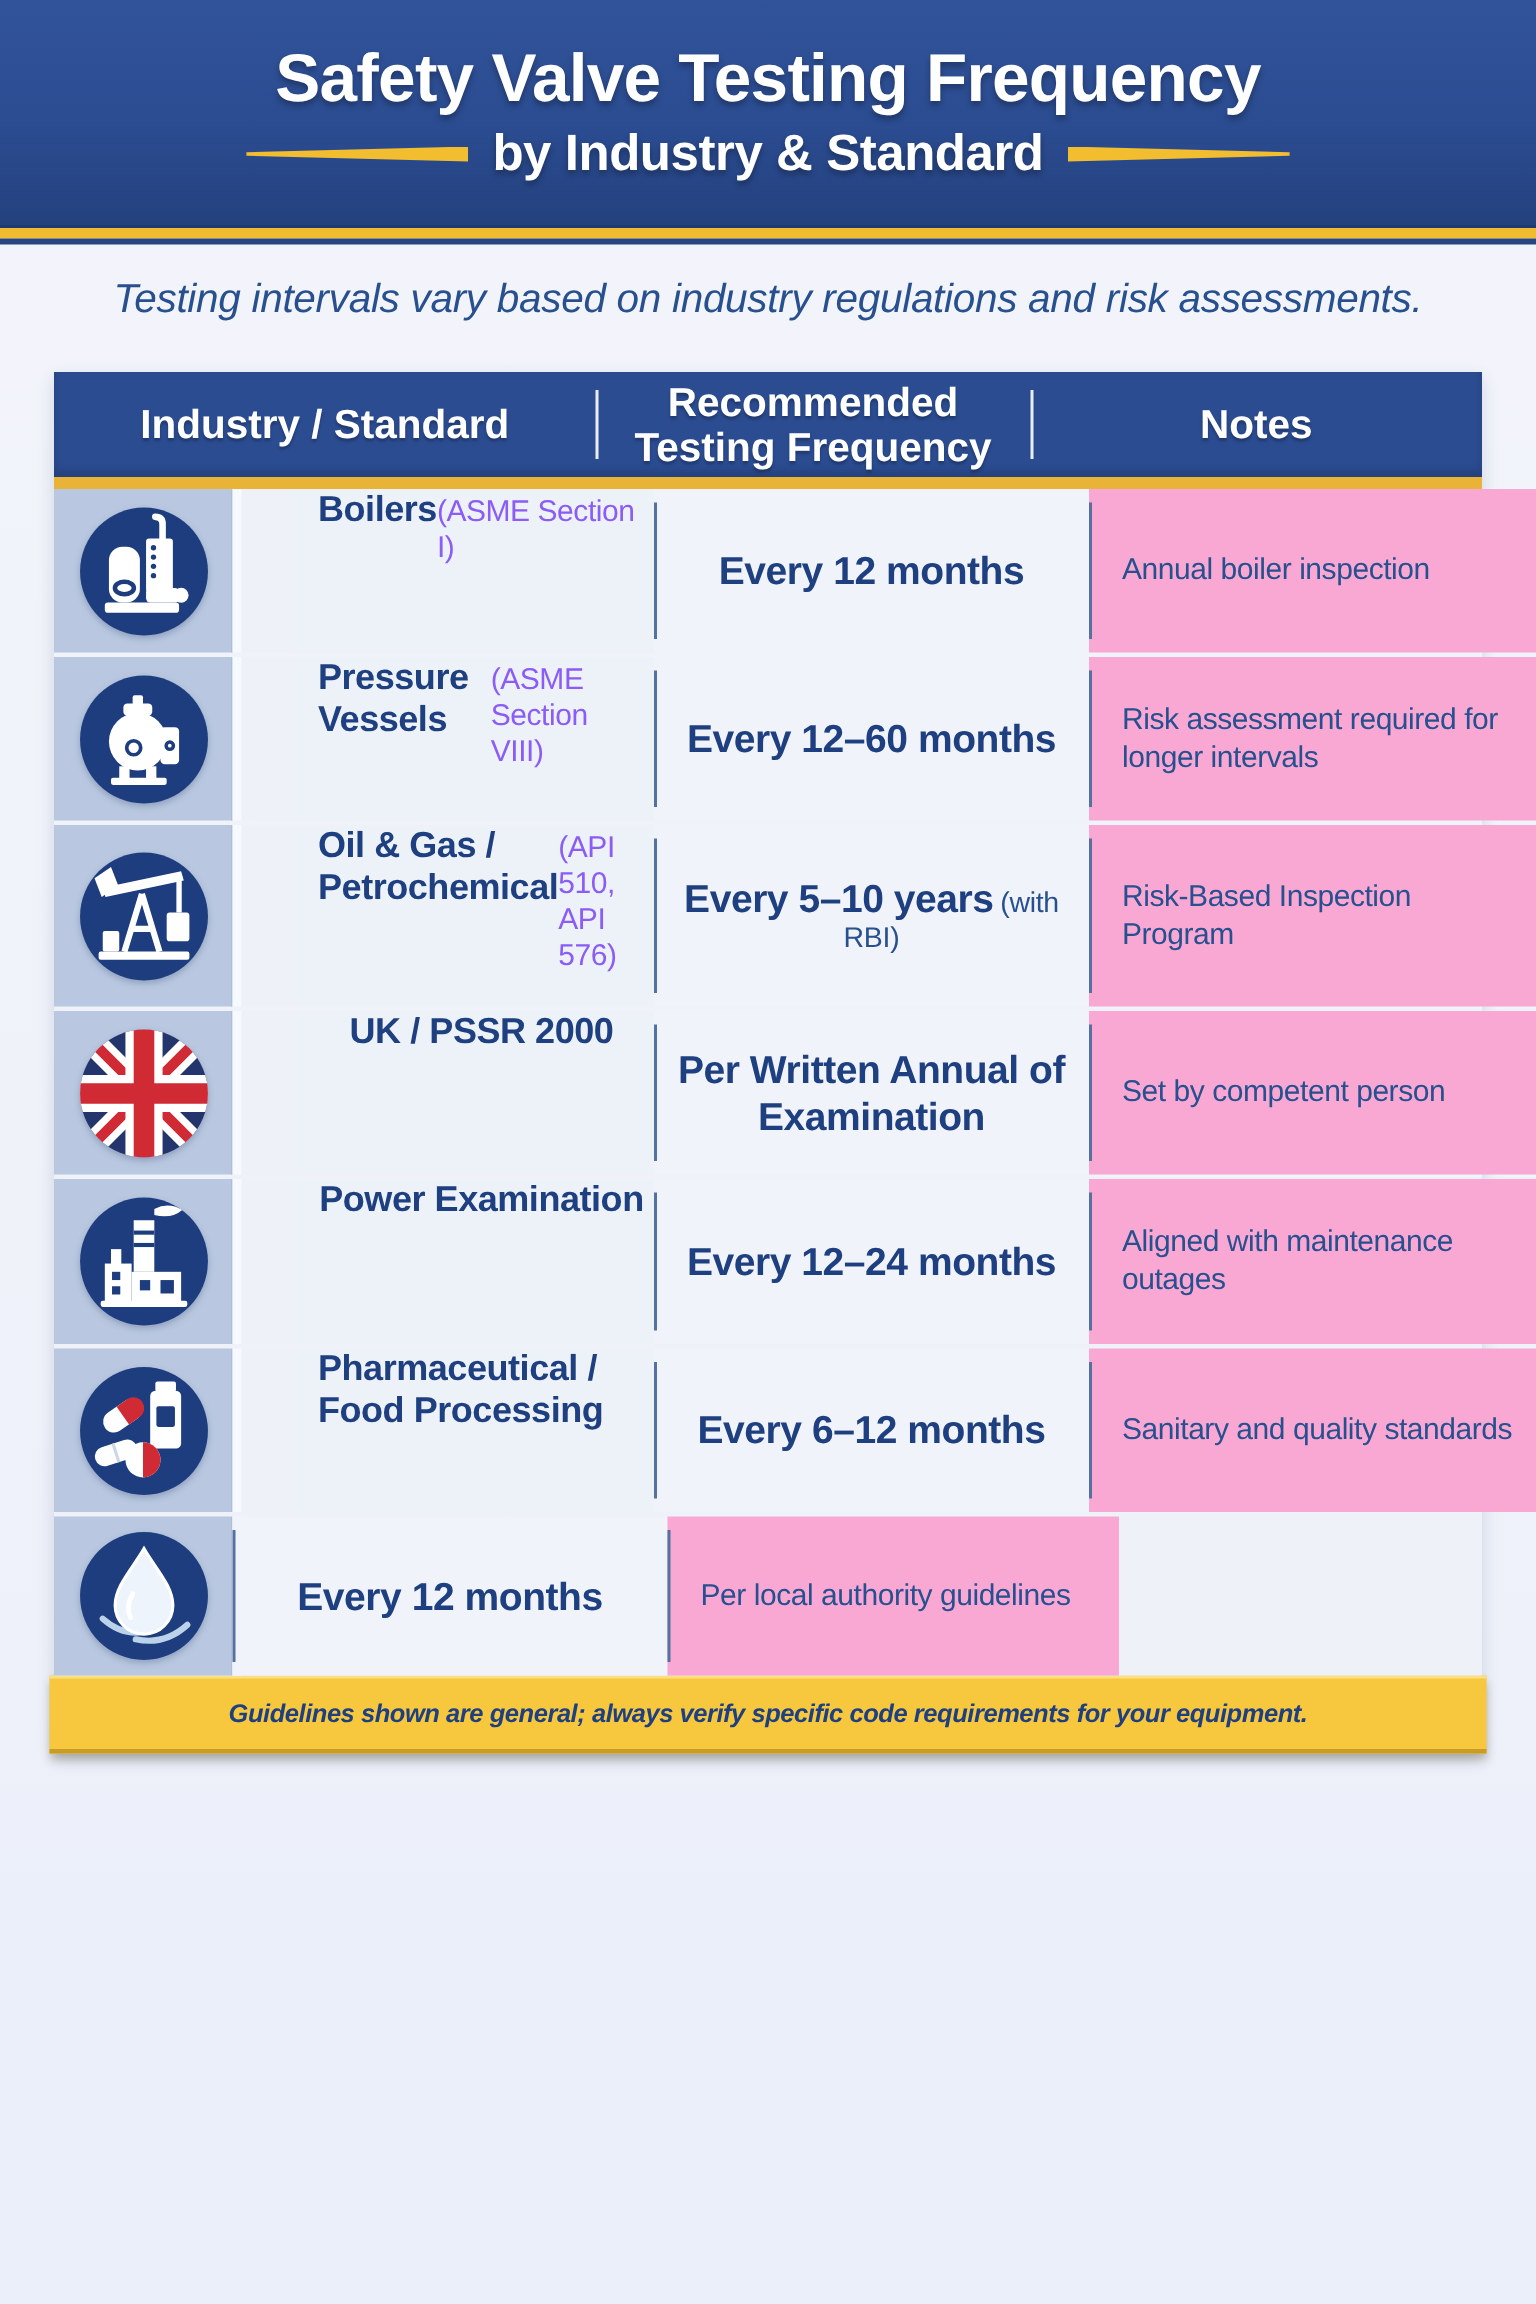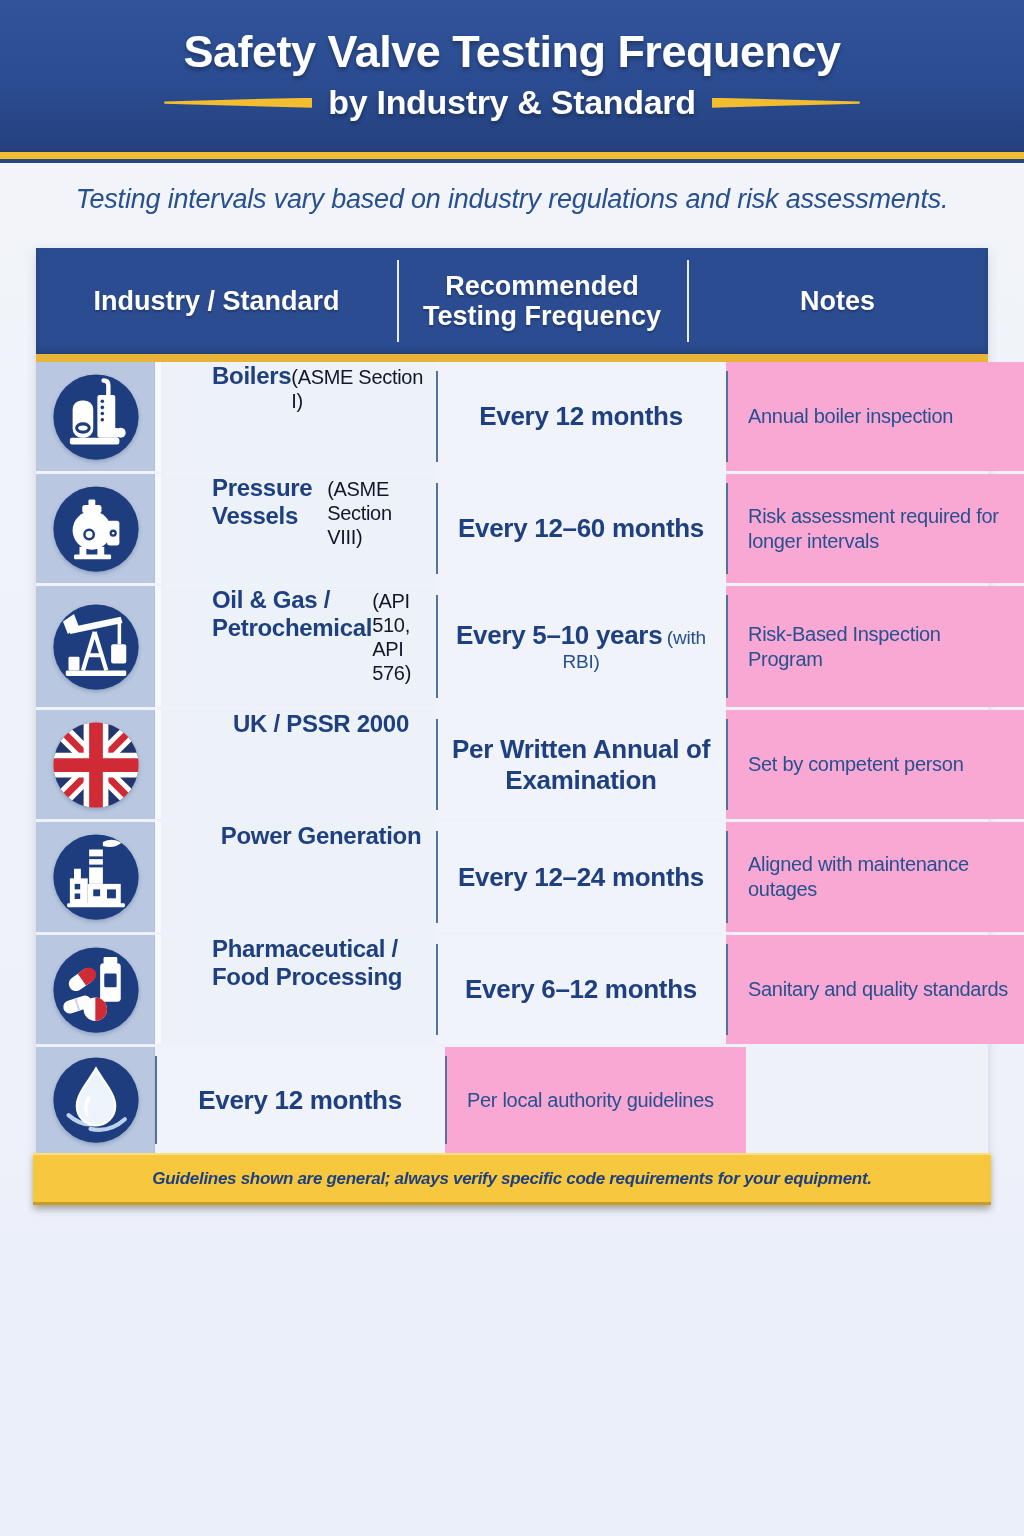--- a/index.html
+++ b/index.html
@@ -37,21 +37,21 @@
     position:absolute; top:184px; left:0; width:1024px; text-align:center;
     font-size:27px; font-style:italic; color:#28508f; letter-spacing:-0.2px;
   }
 
   
   .board {
     position:absolute; top:248px; left:36px; width:952px;
     box-shadow:0 4px 10px rgba(60,80,130,.18);
   }
   .thead {
-    display:flex; height:106px; background:#2b4c91;
+    display:flex; height:70px; background:#2b4c91;
     box-shadow:inset 0 -4px 6px rgba(0,0,0,.15);
   }
   .th {
     color:#ffffff; font-weight:bold; font-size:27px; line-height:1.12;
     display:flex; align-items:center; justify-content:center; text-align:center;
     position:relative; text-shadow:0 2px 2px rgba(0,0,0,.25);
   }
   .th-1 { width:361px; }
   .th-2 { width:290px; }
   .th-3 { width:301px; }
@@ -75,21 +75,21 @@
   .icon-cell::after {
     content:""; position:absolute; right:-6px; top:0; bottom:0; width:6px; background:#f6f9fd;
   }
   .badge { width:88px; height:88px; display:block; filter:drop-shadow(0 2px 2px rgba(20,40,90,.25)); }
 
   .name-cell {
     width:242px; flex:none; background:#edf1f8;
     display:flex; flex-direction:row; justify-content:center; padding-left:18px; padding-right:6px;margin-left:39px;
   }
   .industry-name { color:#1e3f80; font-weight:bold; font-size:24px; line-height:1.15; letter-spacing:-0.3px; }
-  .industry-sub  { color:#0f172a; font-size:20px; line-height:1.2; margin-top:3px; letter-spacing:-0.3px; }
+  .industry-sub  { color:#8b5cf6; font-size:20px; line-height:1.2; margin-top:3px; letter-spacing:-0.3px; }
 
   .freq-cell {
     width:290px; flex:none; background:#f0f3f9; position:relative;
     display:flex; align-items:center; justify-content:center; text-align:center; padding:0 4px;
   }
   .notes-cell {
     width:301px; flex:none; background:#f9a8d4; position:relative;
     display:flex; align-items:center; padding-left:22px; padding-right:8px;
   }
   .freq-cell::before, .notes-cell::before {
@@ -262,21 +262,21 @@
           <rect x="13" y="33" width="13" height="19" fill="#fff"></rect>
           <rect x="26" y="37" width="24" height="15" fill="#fff"></rect>
           <rect x="16.5" y="37" width="4" height="4" fill="#1d3d7e"></rect>
           <rect x="16.5" y="44" width="4" height="4" fill="#1d3d7e"></rect>
           <rect x="30" y="41" width="5" height="5" fill="#1d3d7e"></rect>
           <rect x="40" y="41" width="6.5" height="6.5" fill="#1d3d7e"></rect>
           <rect x="11" y="51" width="42" height="3" rx="1" fill="#fff"></rect>
         </svg>
       </div>
       <div class="name-cell">
-        <div class="industry-name">Power Generation</div>
+        <div class="industry-name">Power Examination</div>
       </div>
       <div class="freq-cell">
         <span class="freq">Every 12–24 months</span>
       </div>
       <div class="notes-cell">
         <div class="notes-text">Aligned with maintenance outages</div>
       </div>
     </div>
 
     <div class="row">

